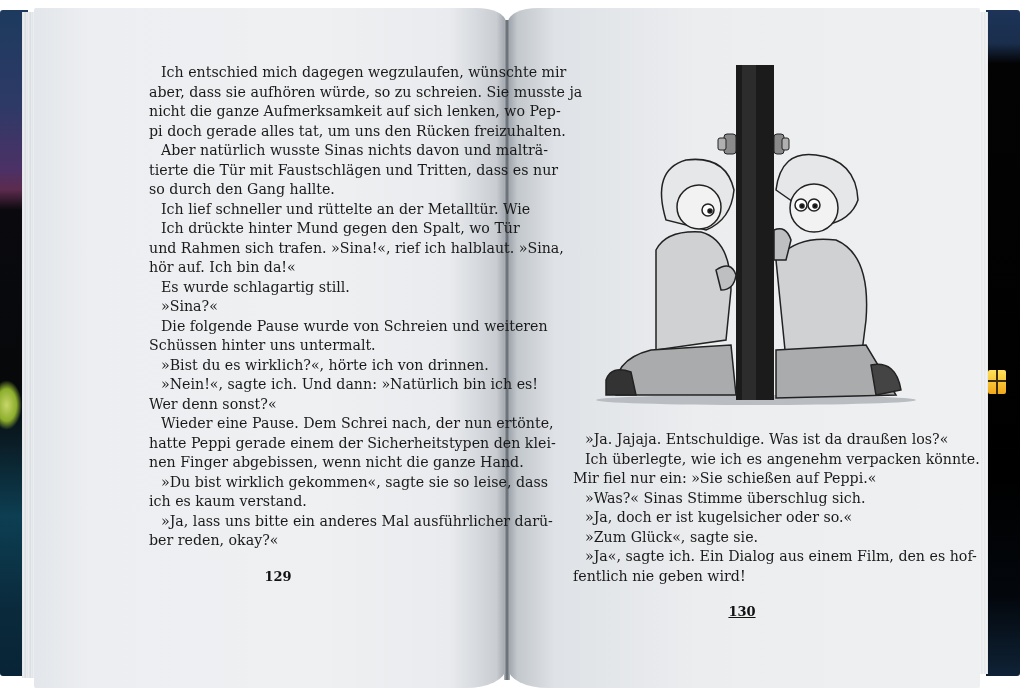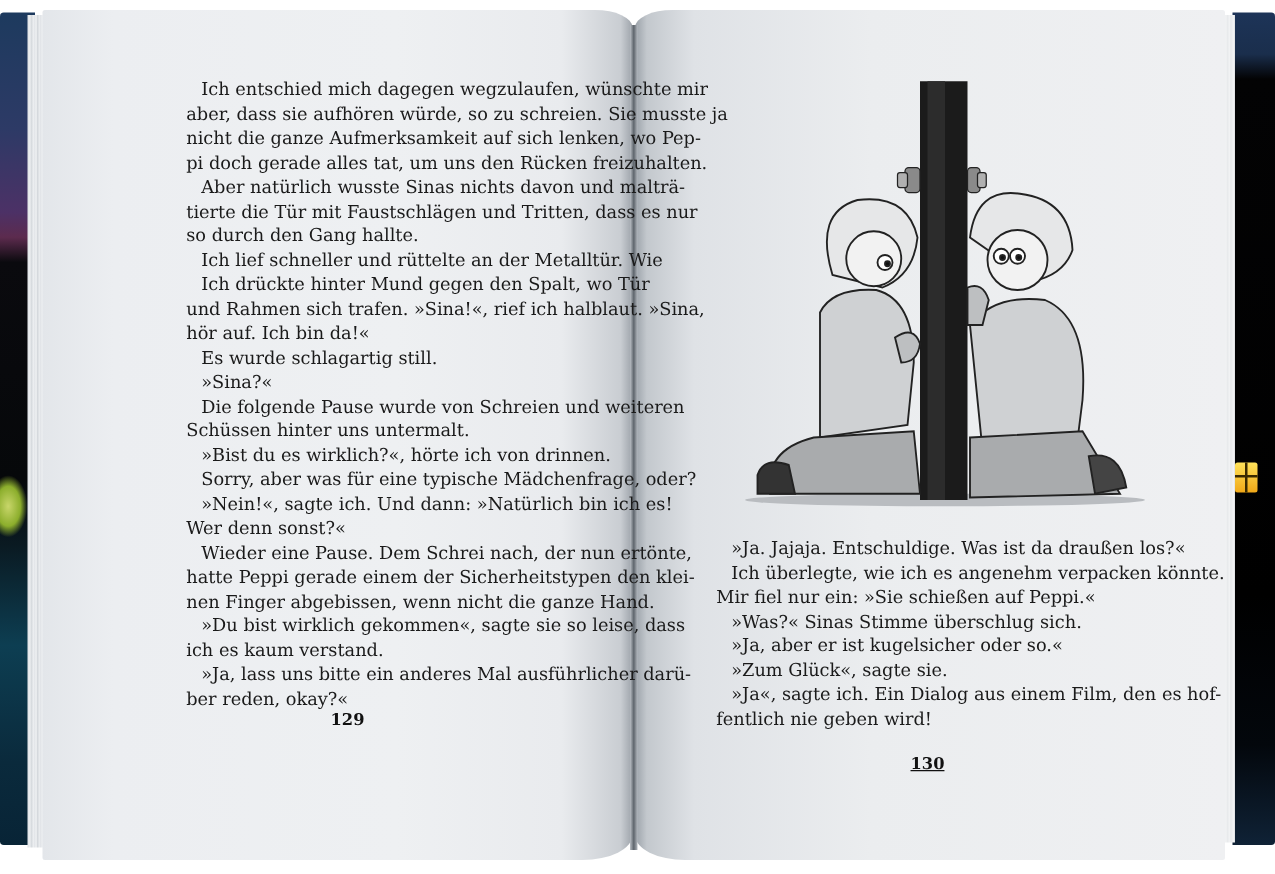--- a/index.html
+++ b/index.html
@@ -104,21 +104,20 @@
     <span class="line last">so durch den Gang hallte.</span>
     <span class="line ind">Ich lief schneller und rüttelte an der Metalltür. Wie</span>
     <span class="line ind">Ich drückte hinter Mund gegen den Spalt, wo Tür</span>
     <span class="line">und Rahmen sich trafen. »Sina!«, rief ich halblaut. »Sina,</span>
     <span class="line last">hör auf. Ich bin da!«</span>
     <span class="line ind last">Es wurde schlagartig still.</span>
     <span class="line ind last">»Sina?«</span>
     <span class="line ind">Die folgende Pause wurde von Schreien und weiteren</span>
     <span class="line last">Schüssen hinter uns untermalt.</span>
     <span class="line ind last">»Bist du es wirklich?«, hörte ich von drinnen.</span>
-    <span class="line ind last">Sorry, aber was für eine typische Mädchenfrage, oder?</span>
     <span class="line ind">»Nein!«, sagte ich. Und dann: »Natürlich bin ich es!</span>
     <span class="line last">Wer denn sonst?«</span>
     <span class="line ind">Wieder eine Pause. Dem Schrei nach, der nun ertönte,</span>
     <span class="line">hatte Peppi gerade einem der Sicherheitstypen den klei-</span>
     <span class="line last">nen Finger abgebissen, wenn nicht die ganze Hand.</span>
     <span class="line ind">»Du bist wirklich gekommen«, sagte sie so leise, dass</span>
     <span class="line last">ich es kaum verstand.</span>
     <span class="line ind">»Ja, lass uns bitte ein anderes Mal ausführlicher darü-</span>
     <span class="line last">ber reden, okay?«</span>
   </div>
@@ -159,18 +158,18 @@
     <path d="M180 290 L270 285 L300 335 L180 338 Z" fill="#a9abad"></path>
     <path d="M275 305 Q300 300 305 330 L280 335 Z" fill="#444"></path>
   </g>
 </svg>
 
 <div class="text-block text-right" id="right-text">
     <span class="line ind last">»Ja. Jajaja. Entschuldige. Was ist da draußen los?«</span>
     <span class="line ind">Ich überlegte, wie ich es angenehm verpacken könnte.</span>
     <span class="line last">Mir fiel nur ein: »Sie schießen auf Peppi.«</span>
     <span class="line ind last">»Was?« Sinas Stimme überschlug sich.</span>
-    <span class="line ind last">»Ja, aber er ist kugelsicher oder so.«</span>
+    <span class="line ind last">»Ja, doch er ist kugelsicher oder so.«</span>
     <span class="line ind last">»Zum Glück«, sagte sie.</span>
     <span class="line ind">»Ja«, sagte ich. Ein Dialog aus einem Film, den es hof-</span>
     <span class="line last">fentlich nie geben wird!</span>
   </div>
 <div class="page-number pn-right">130</div>
 
 </body></html>

